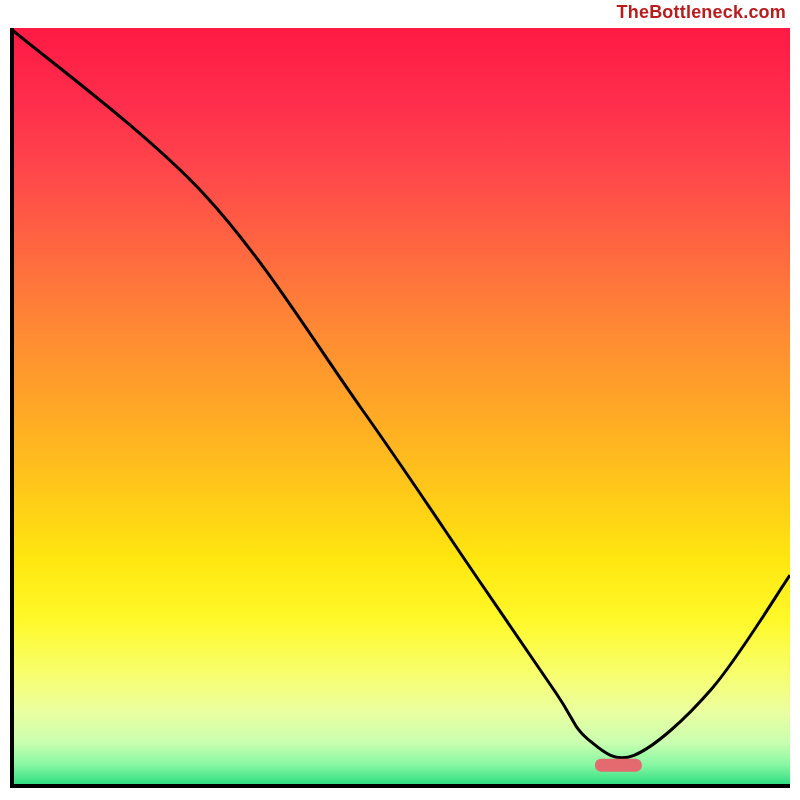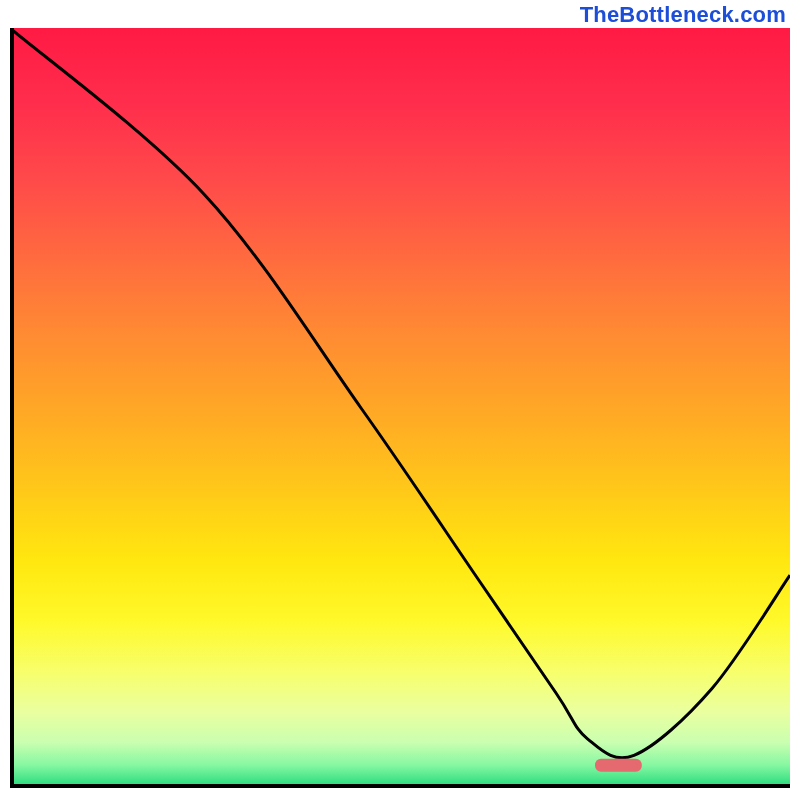--- a/index.html
+++ b/index.html
@@ -12,23 +12,23 @@
   }
   #container {
     position: relative;
     width: 800px;
     height: 800px;
   }
   #watermark {
     position: absolute;
     top: 2px;
     right: 14px;
-    font-size: 22px;
+    font-size: 18px;
     font-weight: 600;
-    color: #1d4ed8;
+    color: #b91c1c;
     letter-spacing: 0.2px;
   }
   #chart {
     position: absolute;
     top: 28px;
     left: 10px;
     width: 780px;
     height: 760px;
     box-sizing: border-box;
   }

